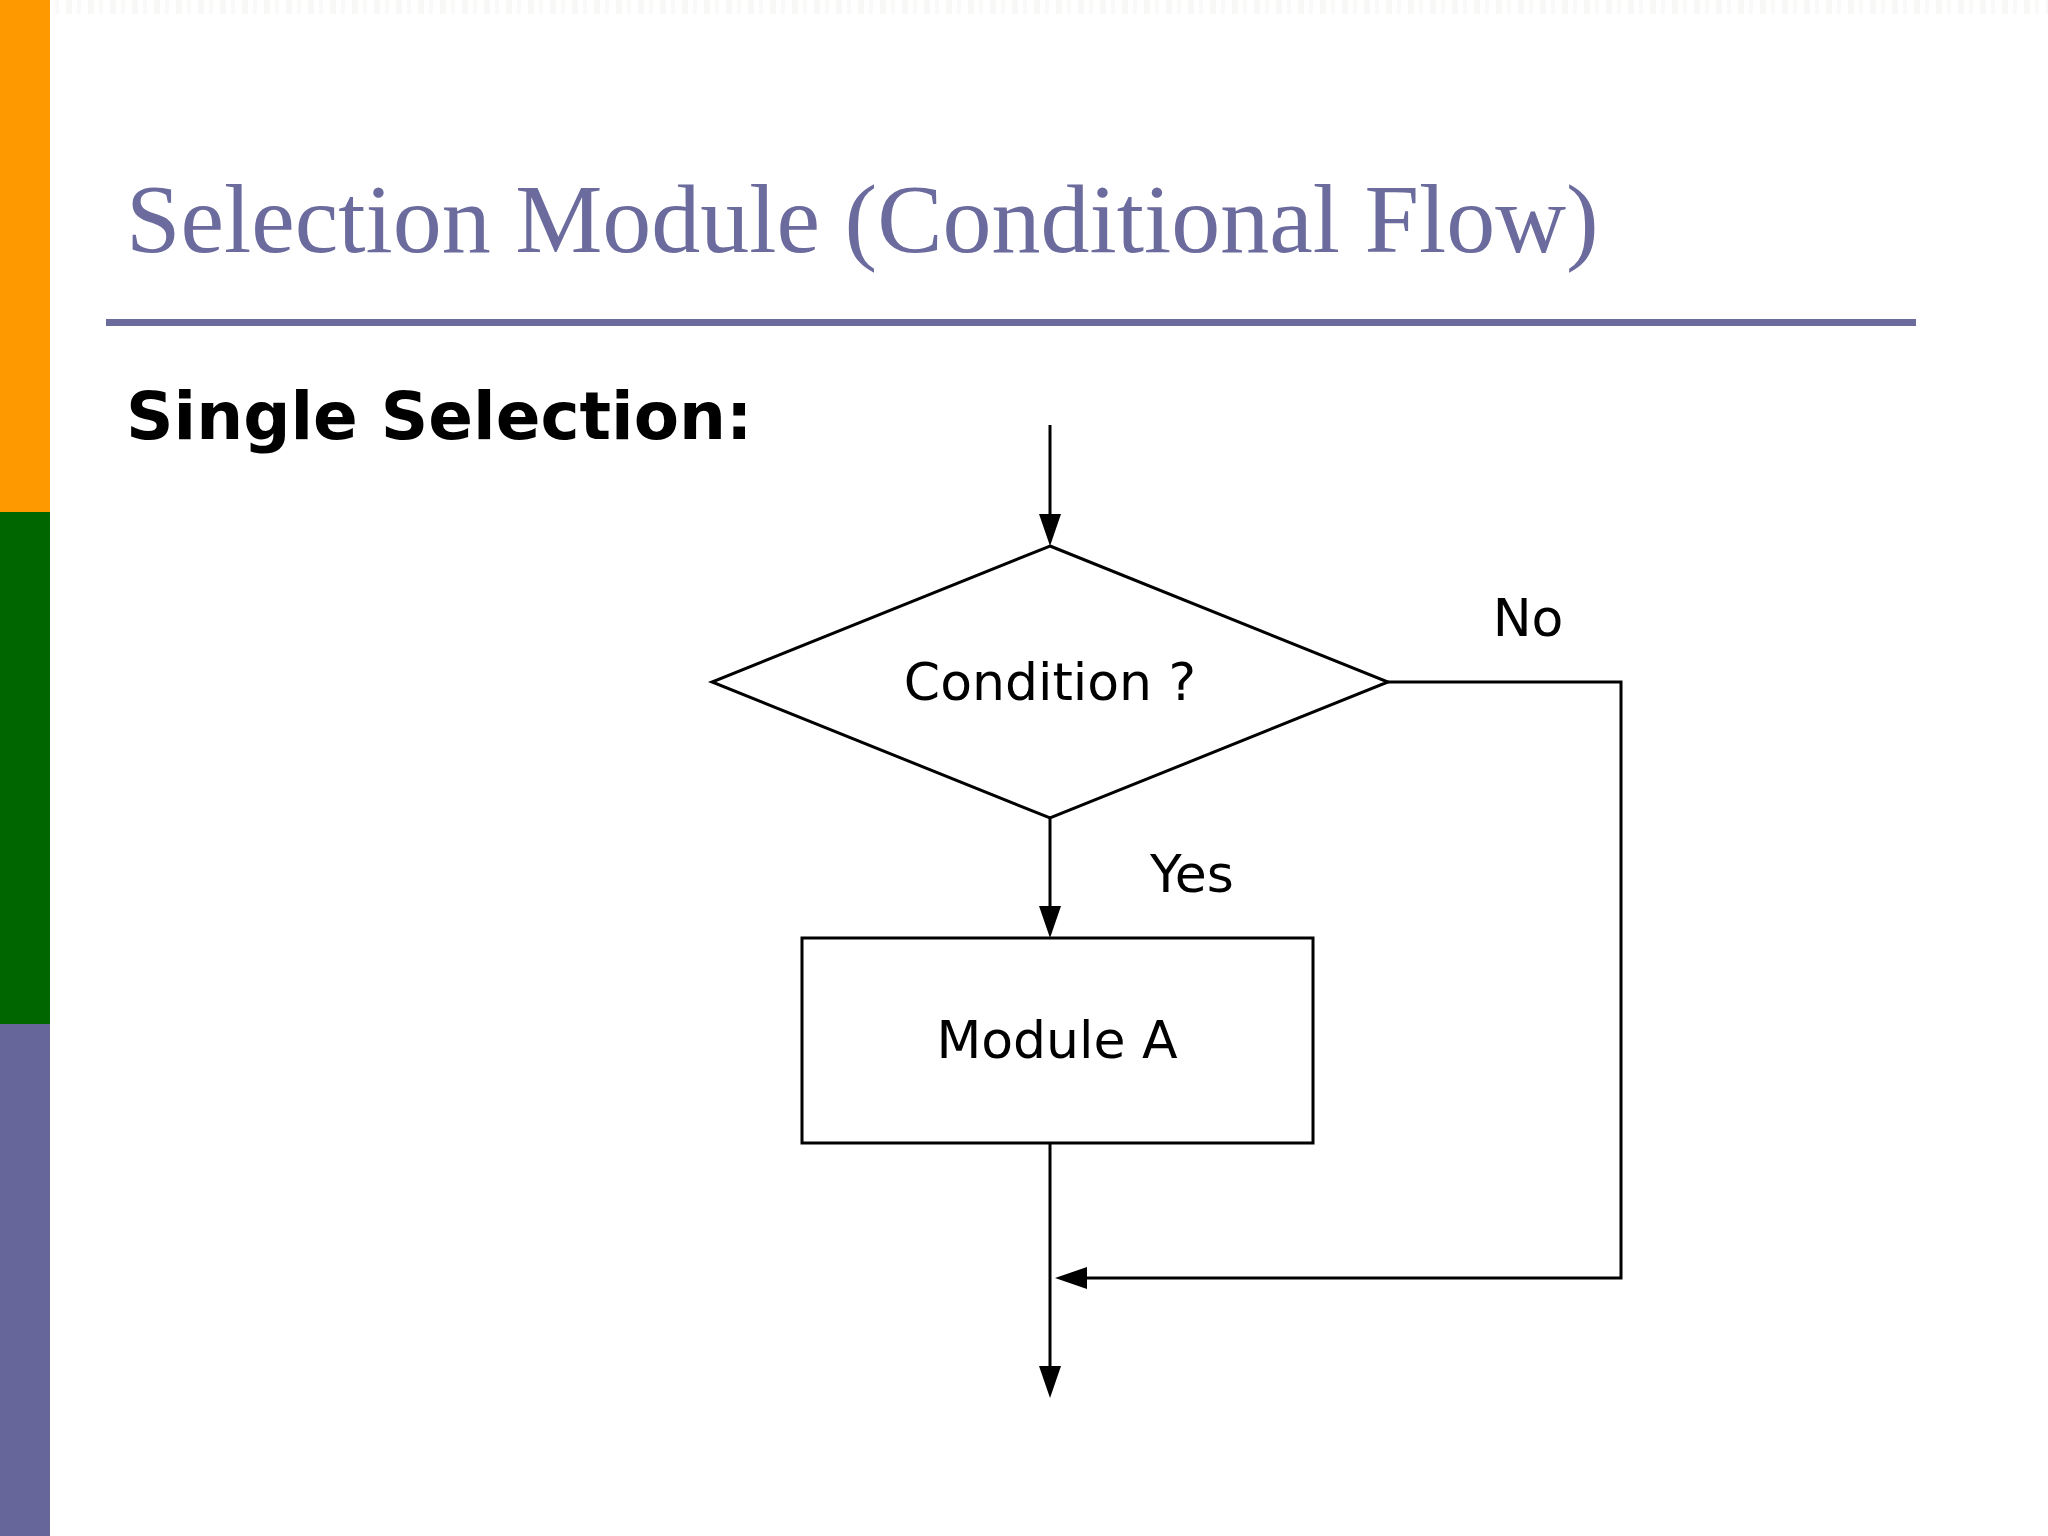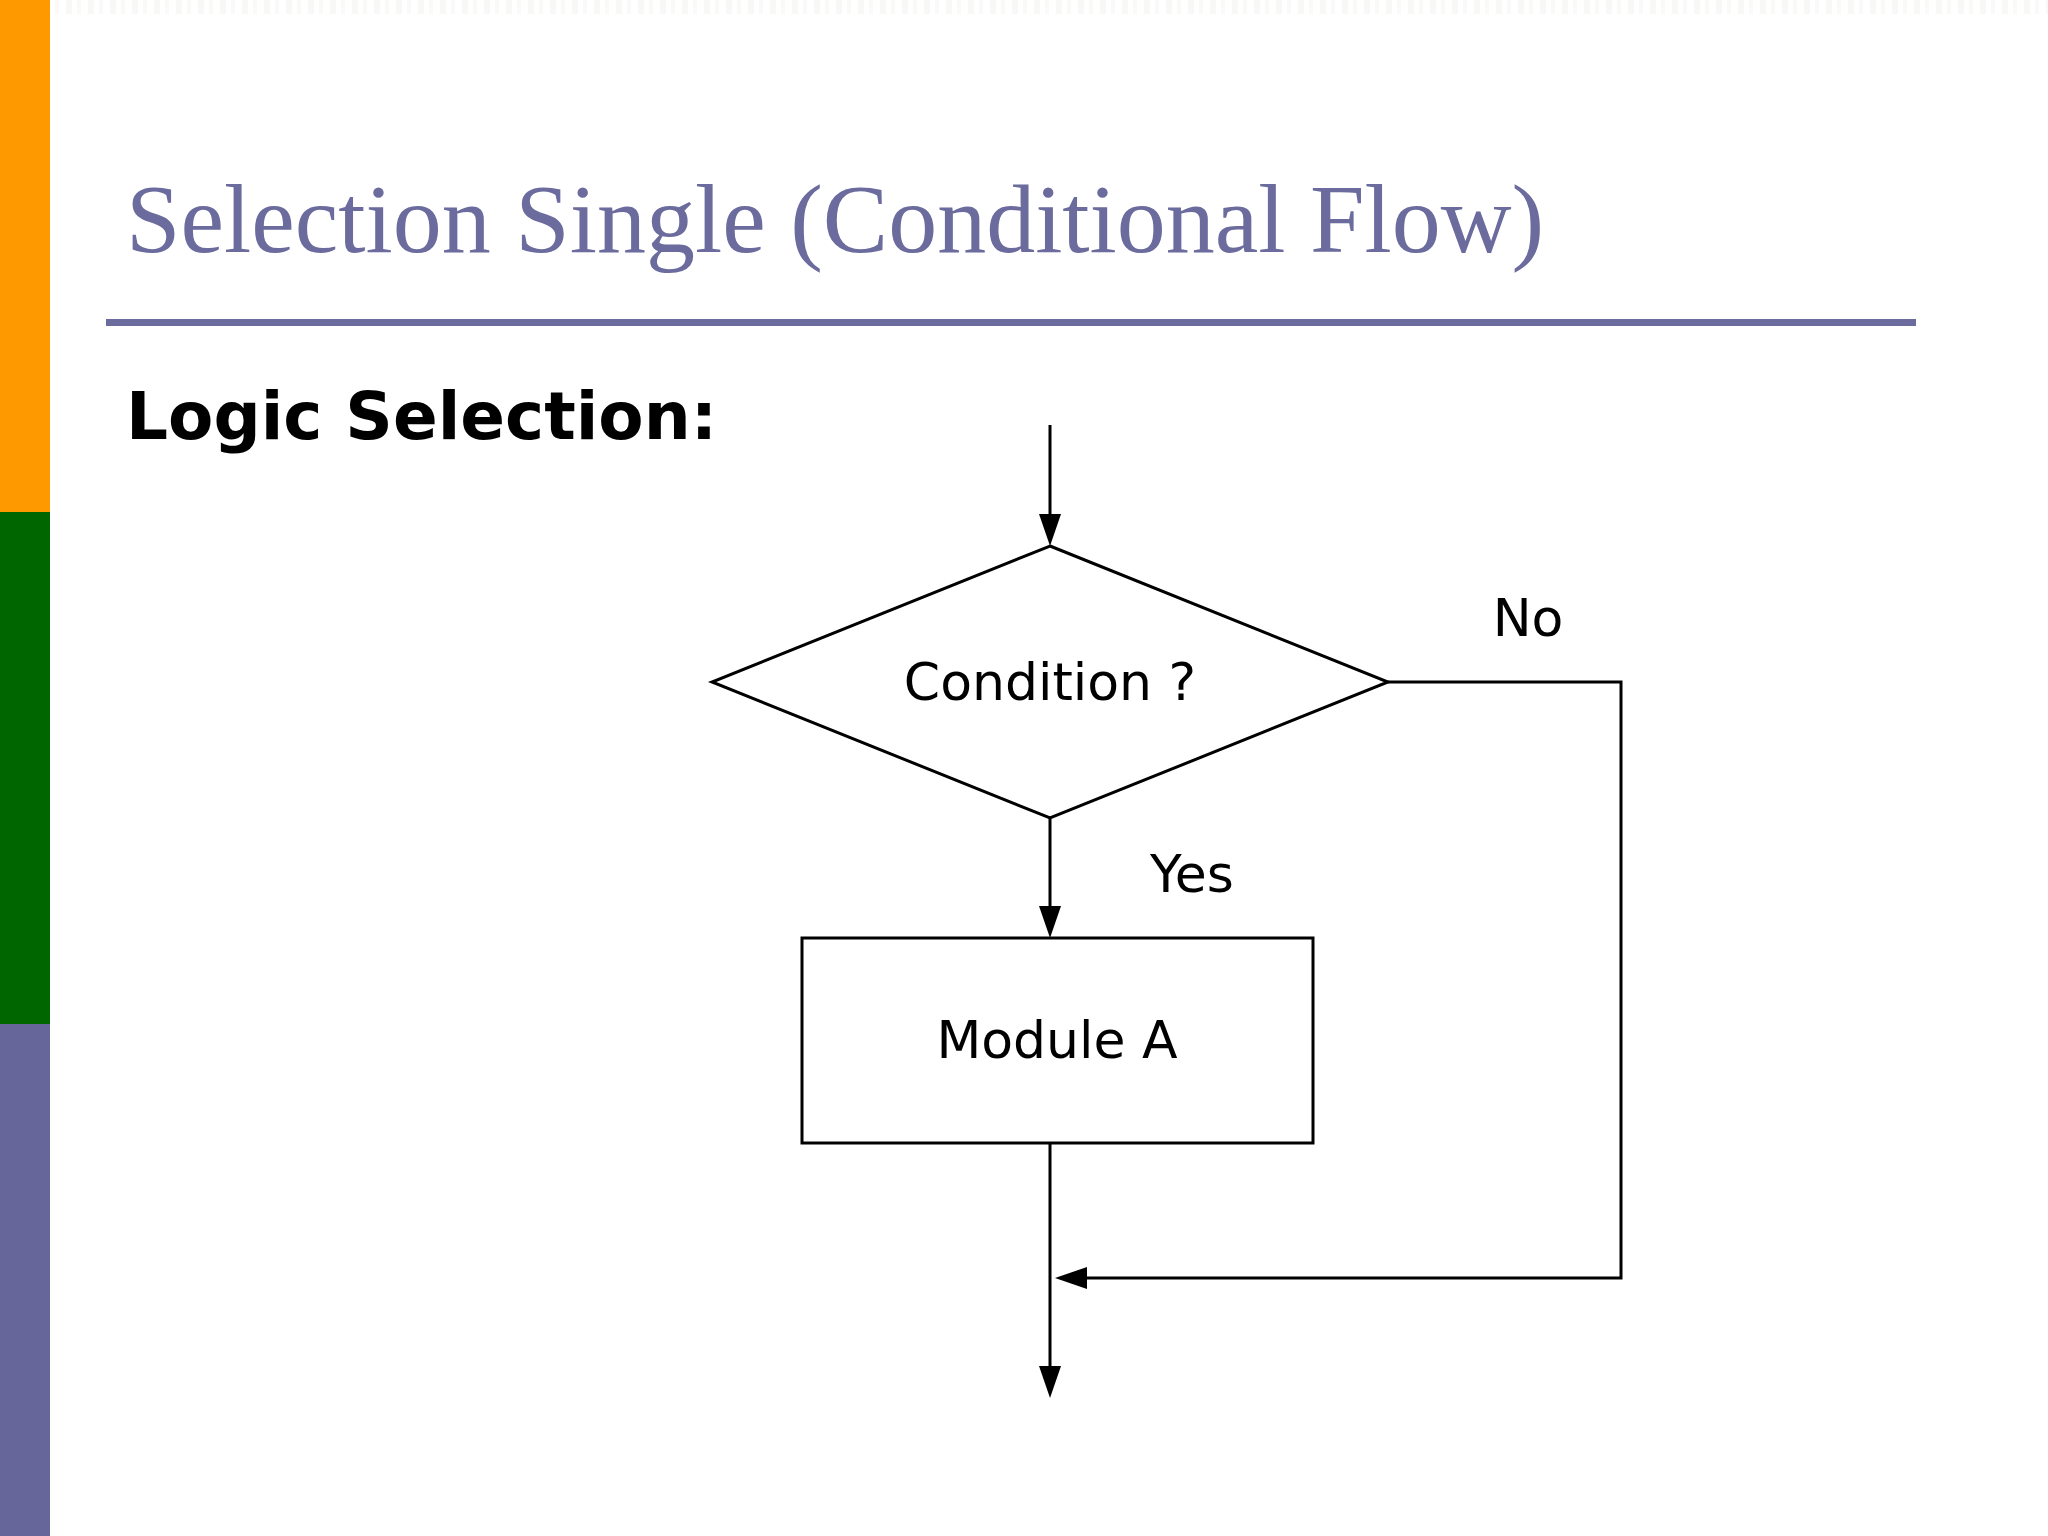--- a/index.html
+++ b/index.html
@@ -105,25 +105,25 @@
 <div class="slide">
 
   <div class="top-artifact"></div>
 
   <div class="sidebar">
     <div class="band orange"></div>
     <div class="band green"></div>
     <div class="band purple"></div>
   </div>
 
-  <div class="page-title">Selection Single (Conditional Flow)</div>
+  <div class="page-title">Selection Module (Conditional Flow)</div>
 
   <div class="title-rule"></div>
 
-  <div class="section-heading">Logic Selection:</div>
+  <div class="section-heading">Single Selection:</div>
 
   <svg class="flow-svg" viewBox="0 0 2048 1536">
 
     <line class="flow-line" x1="1050" y1="425" x2="1050" y2="516"></line>
     <polygon class="flow-head" points="1050,546 1039,514 1061,514"></polygon>
 
     <polygon class="flow-shape" points="1050,546 1388,682 1050,818 712,682"></polygon>
     <text class="flow-text" x="1050" y="700" text-anchor="middle">Condition ?</text>
 
     <line class="flow-line" x1="1050" y1="818" x2="1050" y2="908"></line>

